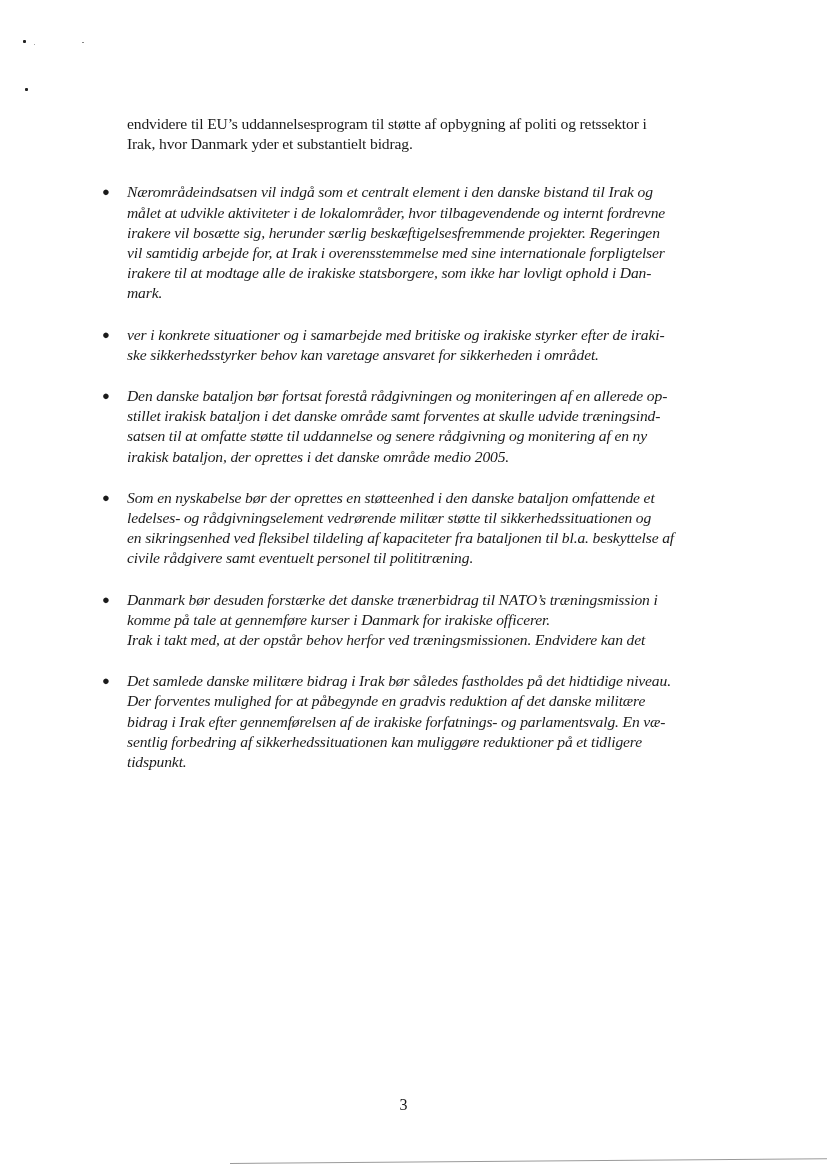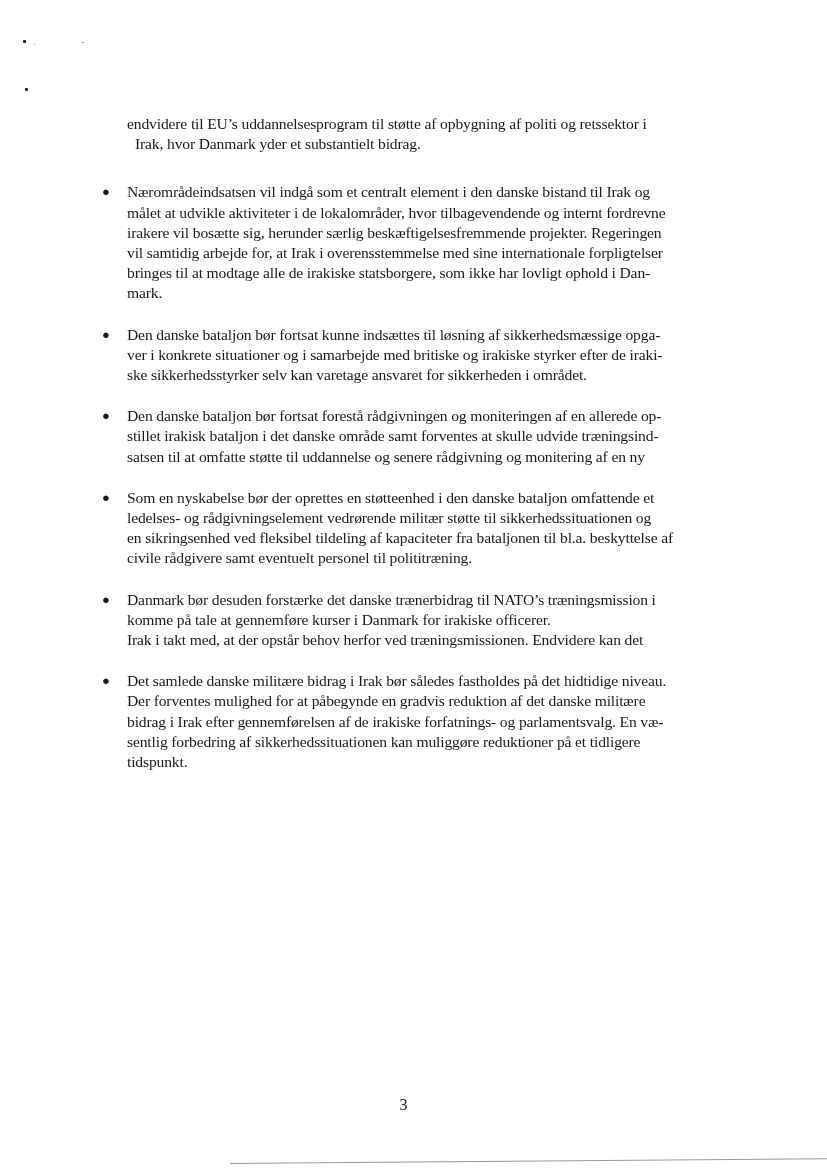--- a/index.html
+++ b/index.html
@@ -56,20 +56,21 @@
       top: 0;
       font-size: 13px;
       line-height: 20.2px;
     }
     .bullet-text {
       display: block;
     }
     .bullet-text span {
       display: block;
       white-space: nowrap;
+      font-style: italic;
     }
     .page-number {
       position: absolute;
       left: 0;
       width: 807px;
       top: 1096px;
       text-align: center;
       font-size: 16px;
     }
     .bottom-edge {
@@ -90,52 +91,52 @@
 
   <div class="speck" style="left:23px;top:40px;width:3px;height:3px;"></div>
   <div class="speck" style="left:34px;top:44px;width:1px;height:1px;background:#888;"></div>
   <div class="speck" style="left:82px;top:42px;width:2px;height:1px;background:#777;"></div>
   <div class="speck" style="left:25px;top:88px;width:3px;height:3px;"></div>
 
   <div class="content">
 
     <p class="para">
       <span style="display:block;white-space:nowrap;">endvidere til EU’s uddannelsesprogram til støtte af opbygning af politi og retssektor i</span>
-      <span style="display:block;white-space:nowrap;margin-left:8px;">Irak, hvor Danmark yder et substantielt bidrag.</span>
+      <span style="display:block;white-space:nowrap;">Irak, hvor Danmark yder et substantielt bidrag.</span>
     </p>
 
     <ul class="bullet-list">
 
       <li class="bullet-item">
         <span class="bullet-glyph">●</span>
         <span class="bullet-text">
           <span>Nærområdeindsatsen vil indgå som et centralt element i den danske bistand til Irak og</span>
           <span>målet at udvikle aktiviteter i de lokalområder, hvor tilbagevendende og internt fordrevne</span>
           <span>irakere vil bosætte sig, herunder særlig beskæftigelsesfremmende projekter. Regeringen</span>
           <span>vil samtidig arbejde for, at Irak i overensstemmelse med sine internationale forpligtelser</span>
-          <span>bringes til at modtage alle de irakiske statsborgere, som ikke har lovligt ophold i Dan-</span>
+          <span>irakere til at modtage alle de irakiske statsborgere, som ikke har lovligt ophold i Dan-</span>
           <span>mark.</span>
         </span>
       </li>
 
       <li class="bullet-item">
         <span class="bullet-glyph">●</span>
         <span class="bullet-text">
-          <span>Den danske bataljon bør fortsat kunne indsættes til løsning af sikkerhedsmæssige opga-</span>
           <span>ver i konkrete situationer og i samarbejde med britiske og irakiske styrker efter de iraki-</span>
-          <span>ske sikkerhedsstyrker selv kan varetage ansvaret for sikkerheden i området.</span>
+          <span>ske sikkerhedsstyrker behov kan varetage ansvaret for sikkerheden i området.</span>
         </span>
       </li>
 
       <li class="bullet-item">
         <span class="bullet-glyph">●</span>
         <span class="bullet-text">
           <span>Den danske bataljon bør fortsat forestå rådgivningen og moniteringen af en allerede op-</span>
           <span>stillet irakisk bataljon i det danske område samt forventes at skulle udvide træningsind-</span>
           <span>satsen til at omfatte støtte til uddannelse og senere rådgivning og monitering af en ny</span>
+          <span>irakisk bataljon, der oprettes i det danske område medio 2005.</span>
         </span>
       </li>
 
       <li class="bullet-item">
         <span class="bullet-glyph">●</span>
         <span class="bullet-text">
           <span>Som en nyskabelse bør der oprettes en støtteenhed i den danske bataljon omfattende et</span>
           <span>ledelses- og rådgivningselement vedrørende militær støtte til sikkerhedssituationen og</span>
           <span>en sikringsenhed ved fleksibel tildeling af kapaciteter fra bataljonen til bl.a. beskyttelse af</span>
           <span>civile rådgivere samt eventuelt  personel til polititræning.</span>

